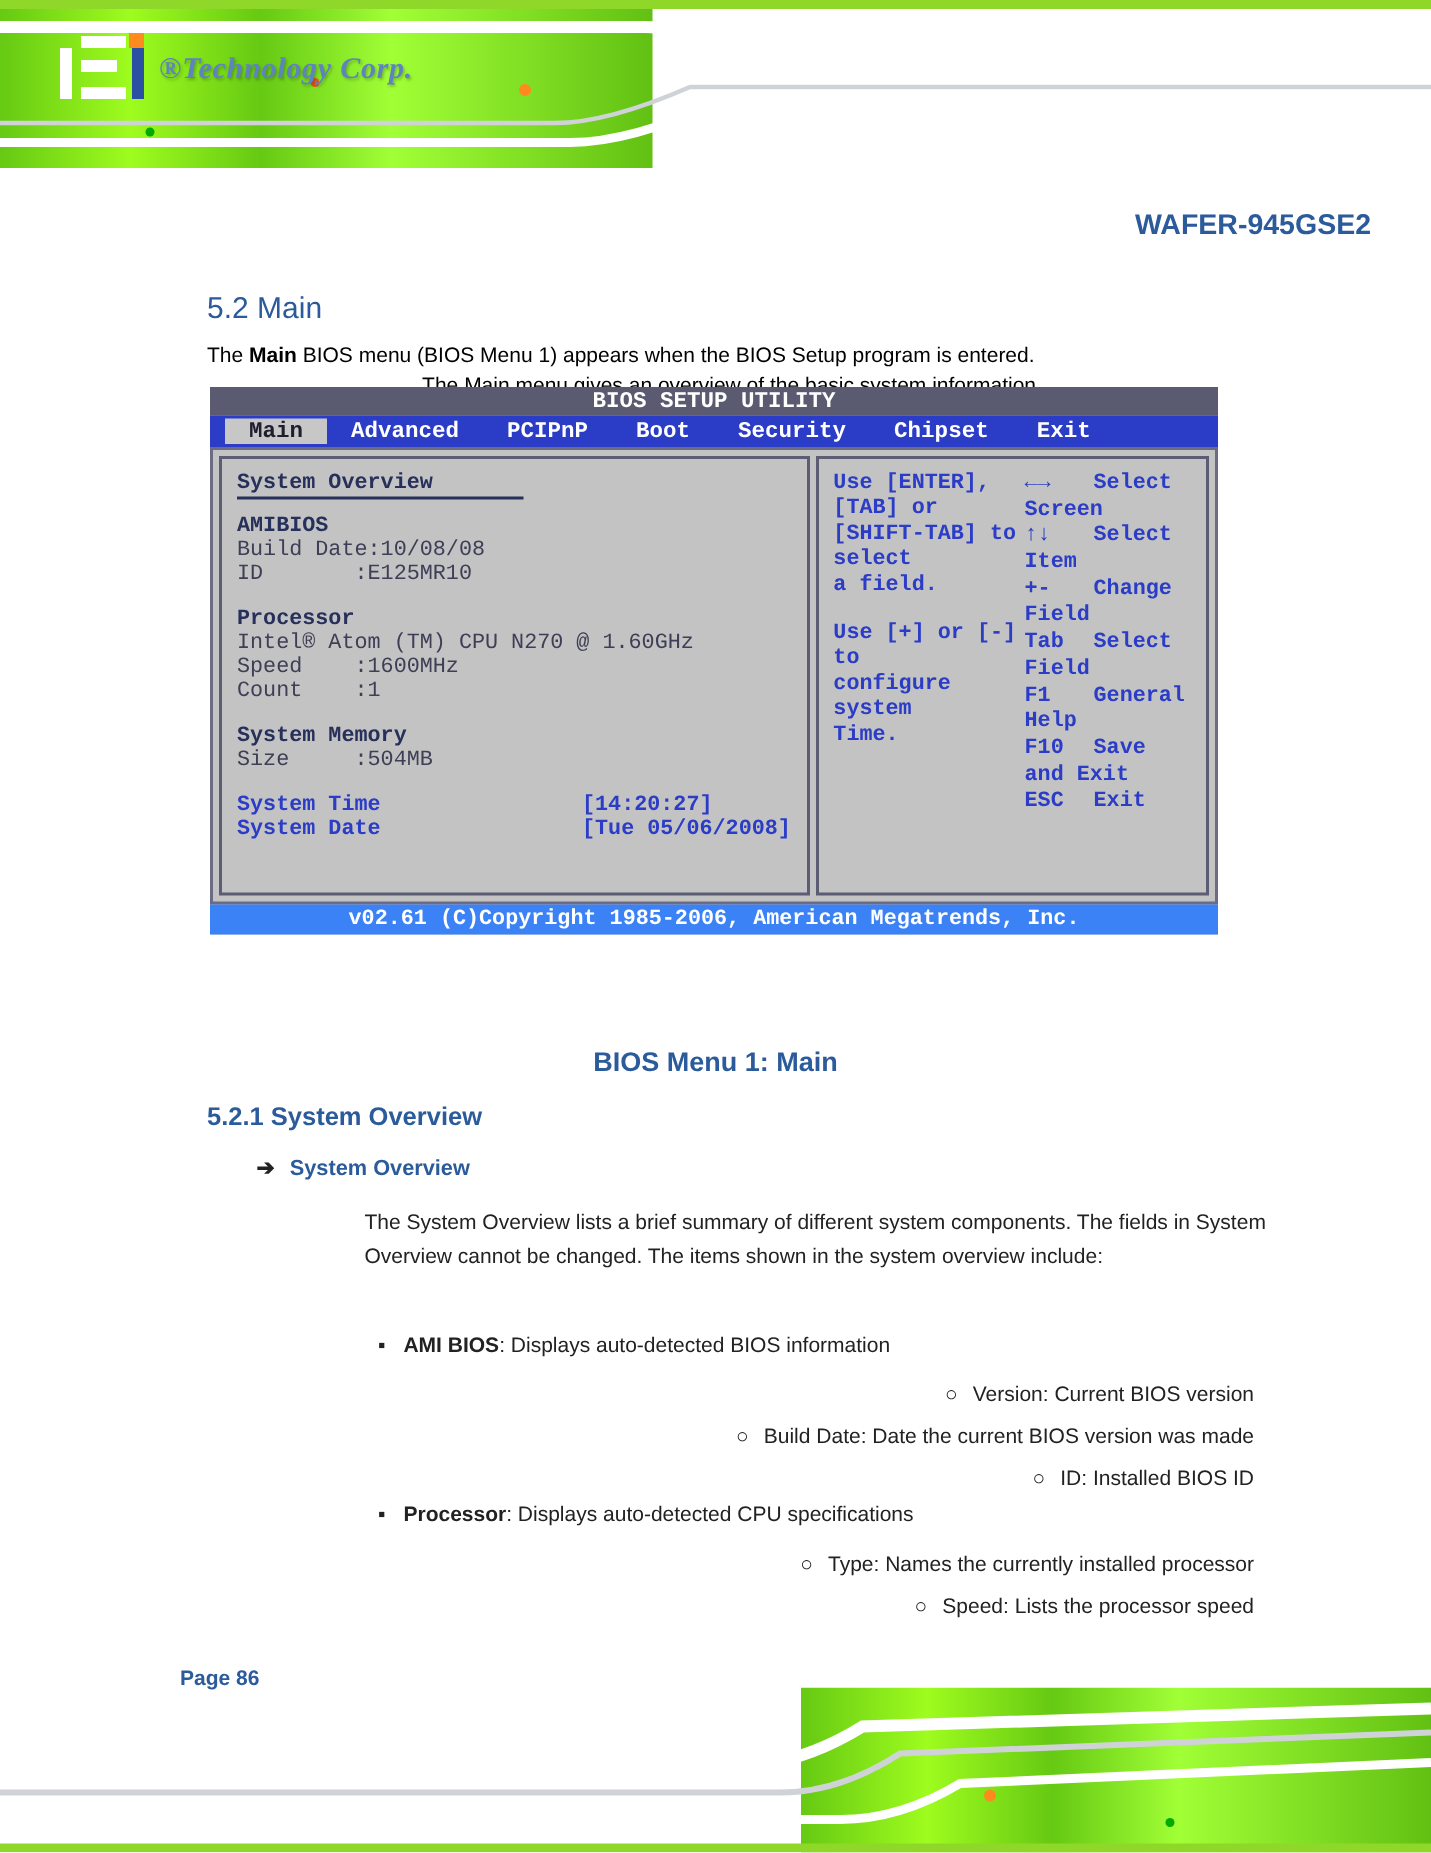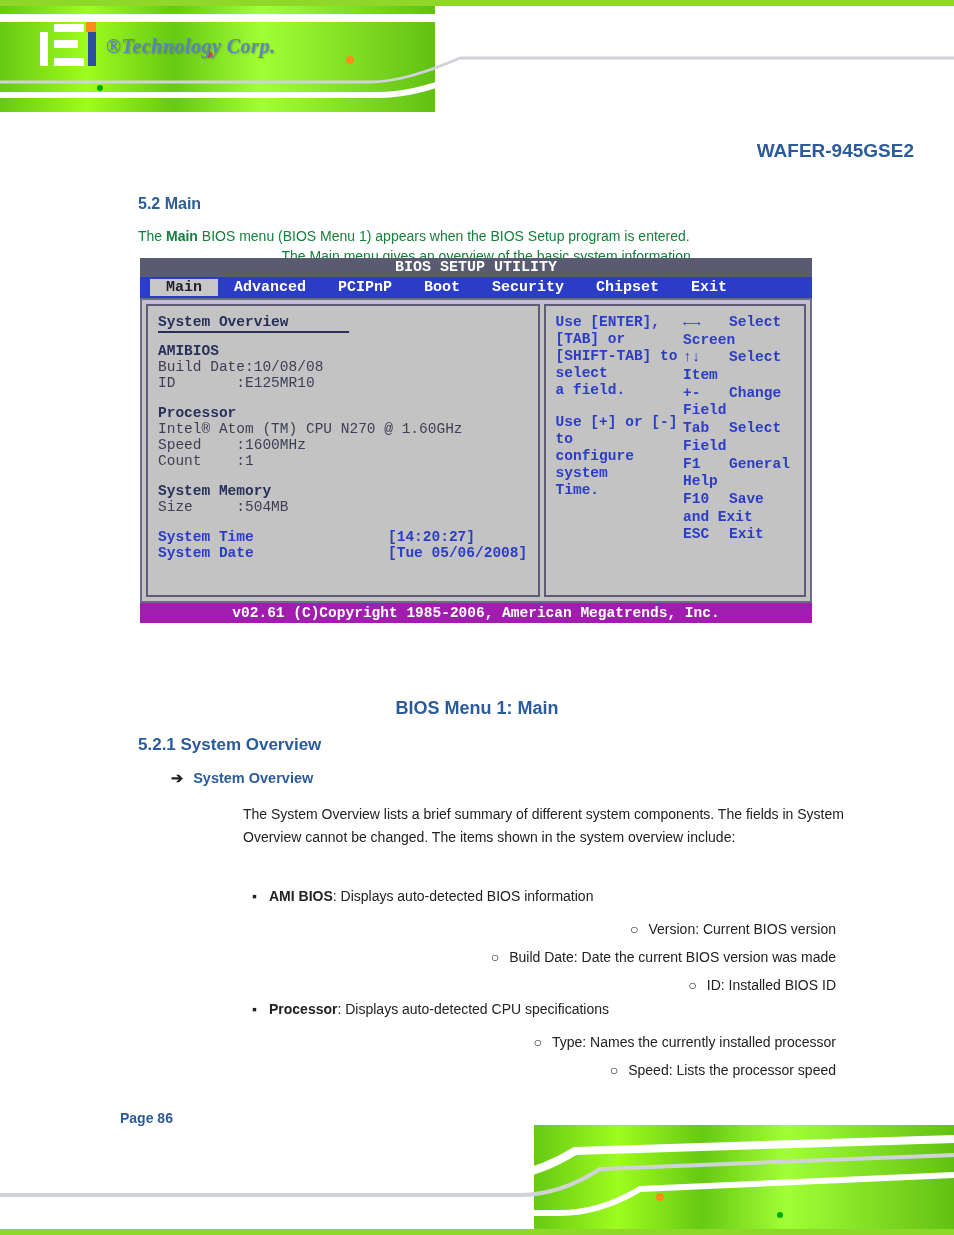--- a/index.html
+++ b/index.html
@@ -37,25 +37,25 @@
     color: #5e84c0;
     text-shadow: 1px 1px 2px rgba(0,0,0,.25);
     white-space: nowrap;
   }
   .doc-title {
     position: absolute; right: 40px; top: 140px;
     font-size: 19px; font-weight: bold; color: #2b5b9b;
   }
   .main-heading {
     position: absolute; left: 138px; top: 195px;
-    font-size: 16px; font-weight: bold; color: #2b5b9b;
+    font-size: 20px; font-weight: normal; color: #2b5b9b;
   }
   .intro {
     position: absolute; left: 138px; top: 228px; width: 700px;
-    font-size: 14px; color: #15803d;
+    font-size: 14px; color: #000000;
   }
   .bios {
     position: absolute; left: 140px; top: 258px; width: 672px;
     background: #c0c0c0;
   }
   .bios-title {
     font-family: "Courier New", monospace;
     background: #c0c0c0; color: #fff; font-weight: bold; font-size: 15px;
     text-align: center; padding: 1px 0;
     background: #595f7a;
@@ -76,21 +76,21 @@
   }
   .bios-right {
     flex: 1; border: 2px solid #5c5c74; margin: 4px 4px 4px 2px; padding: 8px 10px;
     font-family: "Courier New", monospace; font-size: 14.5px; color: #2b3cc6;
     display:flex; flex-direction:row; justify-content:space-between;
   }
   .sect { color:#27305a; font-weight:bold; }
   .underline { border-bottom: 2px solid #27305a; display:inline-block; padding-bottom:1px; padding-right:60px; }
   .bios-left .row { white-space: pre; }
   .bios-footer {
-    background: #a21caf; color:#fff; font-family:"Courier New",monospace;
+    background: #3b82f6; color:#fff; font-family:"Courier New",monospace;
     font-size: 14.5px; text-align:center; padding:2px 0; font-weight:bold;
   }
   .caption { position:absolute; left:0; width:954px; top:698px; text-align:center; font-size:18px; font-weight:bold; color:#2b5b9b;}
   .subheading { position:absolute; left:138px; top:735px; font-size:17px; font-weight:bold; color:#2b5b9b;}
   .arrow-item { position:absolute; left:171px; font-size:14.5px; color:#222;}
   .arrow-item .arrow{ font-weight:bold; margin-right:10px;}
   .arrow-item .label{ font-weight:bold; color:#2b5b9b;}
   .para { position:absolute; left:195px; width:640px; font-size:14px; color:#222; line-height:1.65;margin-left:48px;}
   .bullet-row { position:absolute; left:252px; font-size:14px; color:#222; }
   .bullet-row .dot{ font-weight:bold; margin-right:12px;}

